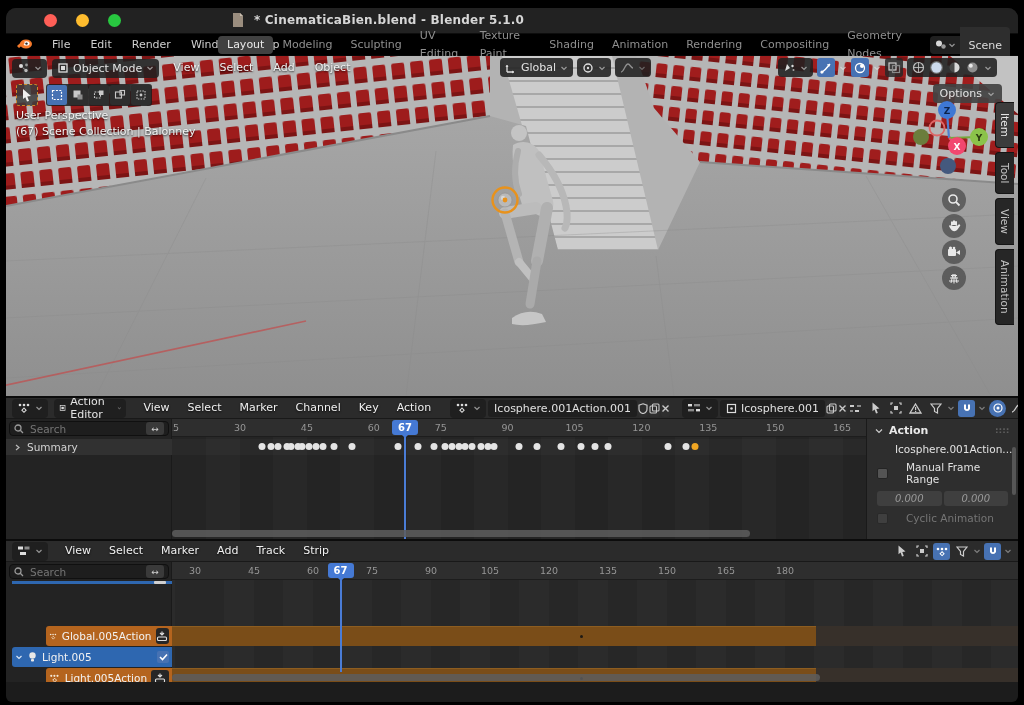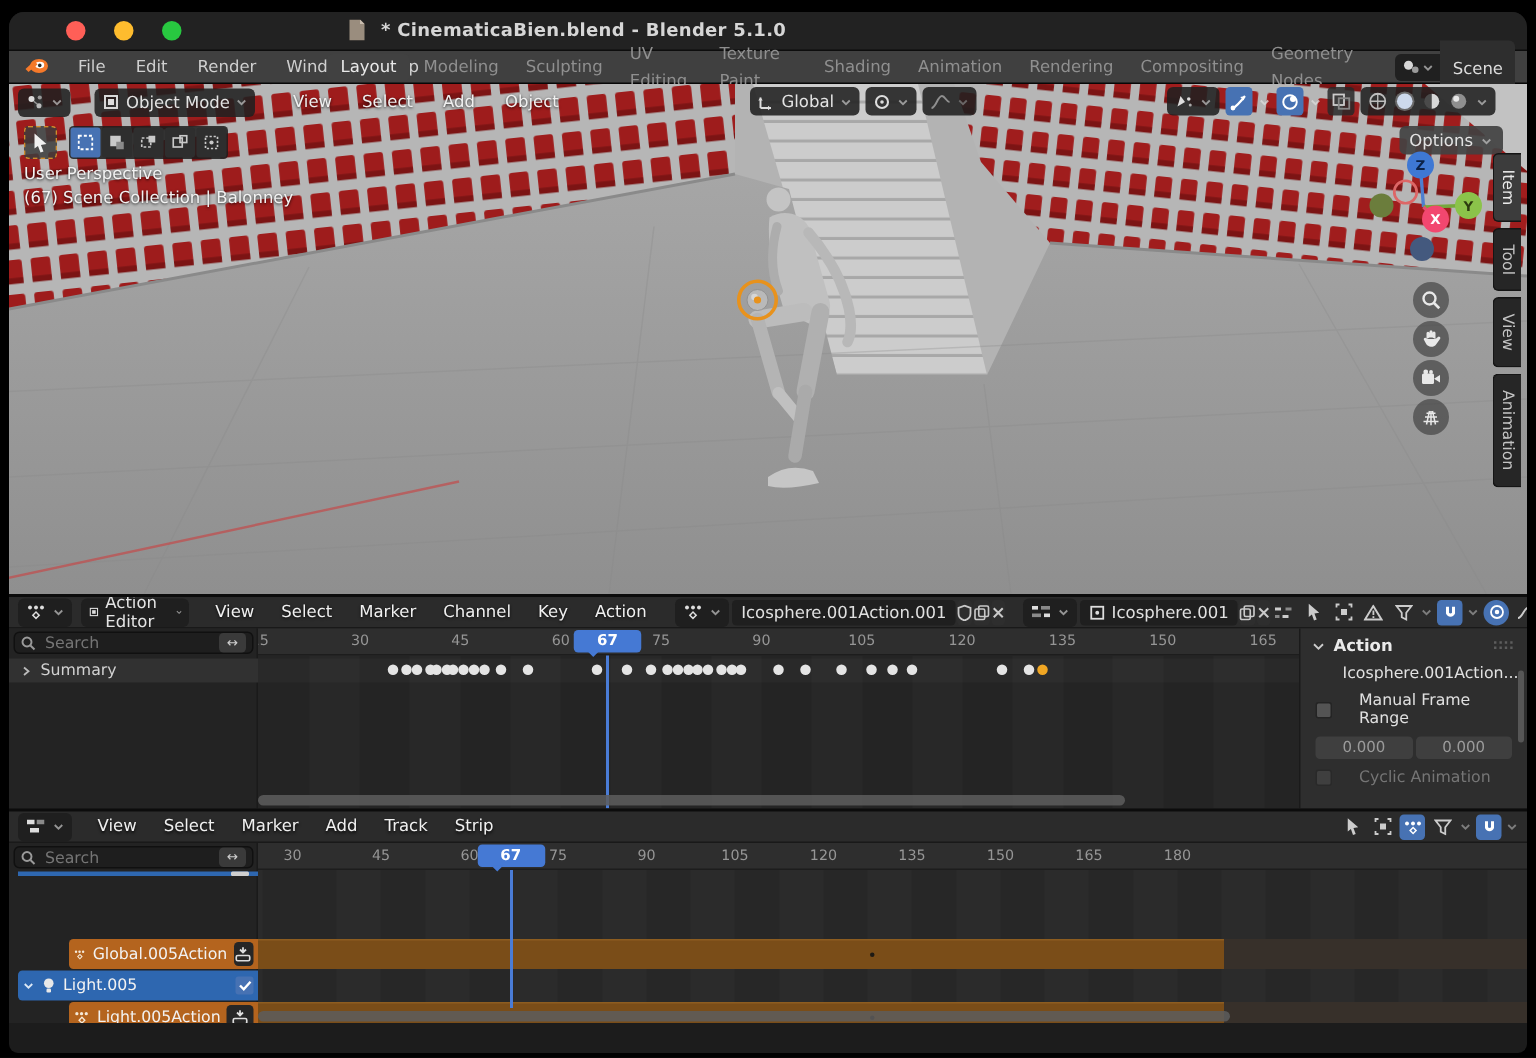--- a/index.html
+++ b/index.html
@@ -13,40 +13,40 @@
   
   .titlebar{position:absolute;left:0;top:0;width:100%;height:26px;background:#222;border-bottom:1px solid #0d0d0d;}
   .tl{position:absolute;top:6px;width:13px;height:13px;border-radius:50%;}
   .tl.red{left:38px;background:#ff5f57;}
   .tl.yellow{left:70px;background:#febc2e;}
   .tl.green{left:102px;background:#28c840;}
   .doc-icon{position:absolute;left:226px;top:5px;}
   .win-title{position:absolute;left:248px;top:5px;font-size:12px;font-weight:bold;color:#d6d6d6;letter-spacing:.2px;}
 
   
-  .topbar{position:absolute;left:0;top:26px;width:100%;height:22px;background:#404040;border-bottom:1px solid #070707;}
+  .topbar{position:absolute;left:0;top:26px;width:100%;height:22px;background:#000000;border-bottom:1px solid #070707;}
   .blender-logo{position:absolute;left:10px;top:3px;}
   .menu-row{display:flex;align-items:center;height:22px;}
   #topbar-menus{position:absolute;left:36px;top:0;gap:0;}
   #topbar-menus .menu-item{padding:0 10px;font-size:11px;color:#cfcfcf;line-height:22px;}
   #workspace-tabs{position:absolute;left:212px;top:0;}
   #workspace-tabs .ws-tab{padding:0 9px;font-size:11px;color:#8f8f8f;line-height:18px;margin:2px 0;border-radius:4px;}
   #workspace-tabs .ws-tab.active{background:#414141;color:#e9e9e9;}
   .scene-block{position:absolute;right:8px;top:2px;height:18px;display:flex;align-items:center;}
   .scene-left{background:#202020;border-radius:4px 0 0 4px;height:18px;display:flex;align-items:center;padding:0 4px;}
   .scene-right{background:#2e2e2e;border-radius:0 4px 4px 0;height:18px;display:flex;align-items:center;padding:18px 8px;
     font-size:11px;color:#dcdcdc;}
 
   
   .viewport{position:absolute;left:0;top:48px;width:1012px;height:340px;overflow:hidden;background:#9a9a9a;}
   .vp-scene{position:absolute;left:0;top:0;}
   .vp-header{position:absolute;left:0;top:0;width:100%;height:24px;}
   .pill{display:inline-flex;align-items:center;background:rgba(32,32,32,.88);border-radius:4px;height:19px;
     padding:0 5px;gap:4px;color:#e3e3e3;font-size:11px;}
-  .vph-left{position:absolute;left:6px;top:2px;display:flex;align-items:center;gap:16px;}
+  .vph-left{position:absolute;left:6px;top:2px;display:flex;align-items:center;gap:5px;}
   .vp-menus{display:flex;gap:2px;}
   .vp-menus .menu-item,.hdr-menus .menu-item{padding:0 9px;font-size:11px;color:#f0f0f0;line-height:20px;
     text-shadow:0 1px 2px rgba(0,0,0,.8);}
   .vph-mid{position:absolute;left:494px;top:2px;display:flex;align-items:center;gap:4px;}
   .vph-right{position:absolute;left:772px;top:2px;display:flex;align-items:center;gap:4px;}
   .tbtn{display:inline-flex;align-items:center;justify-content:center;height:19px;border-radius:3px;padding:0 2px;}
   .tbtn.blue{background:#4772b3;}
   .tbtn.dark{background:rgba(40,40,40,.85);}
   .chev{opacity:.75;}
   .vp-toolrow{position:absolute;left:10px;top:28px;display:flex;gap:8px;}
@@ -86,31 +86,31 @@
     align-items:center;gap:6px;padding-left:8px;font-size:10.5px;color:#d2d2d2;}
   .dope-timeline{position:absolute;left:166px;top:21px;width:694px;height:122px;background:#282828;overflow:hidden;}
   .ruler{position:absolute;left:0;top:0;width:100%;height:18px;background:#2e2e2e;border-bottom:1px solid #1d1d1d;}
   .tick{position:absolute;top:3px;font-size:9.5px;color:#969696;transform:translateX(-50%);}
   .stripes{position:absolute;left:0;top:18px;width:100%;bottom:0;
     background:repeating-linear-gradient(90deg,rgba(0,0,0,.10) 0 33px,rgba(255,255,255,0) 33px 67px);background-position-x:1px;}
   .sum-band{position:absolute;left:0;top:20px;width:100%;height:16px;background:rgba(255,255,255,.025);}
   .key{position:absolute;top:24px;width:7px;height:7px;border-radius:50%;background:#e4e4e4;transform:translateX(-50%);}
   .key.sel{background:#f0a623;}
   .playhead-line{position:absolute;top:18px;bottom:0;width:2px;background:#4a7cd6;transform:translateX(-50%);}
-  .ph-badge{position:absolute;top:1px;width:45px;height:15px;background:#4579d4;border-radius:3px;color:#fff;
+  .ph-badge{position:absolute;top:1px;width:26px;height:15px;background:#4579d4;border-radius:3px;color:#fff;
     font-size:10px;font-weight:bold;display:flex;align-items:center;justify-content:center;transform:translateX(-50%);}
   .ph-badge:after{content:"";position:absolute;top:14px;left:9px;border:4px solid transparent;border-top-color:#4579d4;}
   .hscroll{position:absolute;height:7px;background:#5d5d5d;border-radius:4px;opacity:.85;}
   .dope-panel{position:absolute;left:860px;top:21px;width:152px;height:122px;background:#2e2e2e;border-left:1px solid #1a1a1a;}
   .panel-hdr{display:flex;align-items:center;gap:6px;padding:5px 8px 3px 8px;font-size:11px;color:#eaeaea;font-weight:bold;}
   .panel-row{display:flex;align-items:center;gap:18px;padding:3px 10px;font-size:10.5px;color:#cfcfcf;}
   .panel-row.dim{color:#757575;}
   .cbox{width:11px;height:11px;background:#545454;border:1px solid #242424;border-radius:2px;flex:none;}
   .numfield{flex:1;height:15px;background:#3f3f3f;border-radius:3px;color:#9a9a9a;font-size:10px;
-    display:flex;align-items:center;justify-content:center;}
+    display:flex;align-items:center;justify-content:center;font-style:italic;}
   .grip{margin-left:auto;color:#5d5d5d;font-size:9px;letter-spacing:1px;}
   .vscroll{position:absolute;right:2px;top:28px;width:4px;height:48px;background:#565656;border-radius:2px;}
 
   
   .nla{position:absolute;left:0;top:531px;width:1012px;height:143px;background:#262626;border-top:2px solid #0c0c0c;overflow:hidden;}
   .nla-left{position:absolute;left:0;top:21px;width:166px;height:122px;background:#232323;border-right:1px solid #1a1a1a;}
   .nla-timeline{position:absolute;left:166px;top:21px;width:846px;height:122px;background:#2b2b2b;overflow:hidden;}
   .nla .stripes{background:repeating-linear-gradient(90deg,rgba(0,0,0,.10) 0 29.5px,rgba(255,255,255,0) 29.5px 59px);
     background-position-x:23px;}
   .trk-label{position:absolute;left:6px;width:160px;height:20px;display:flex;align-items:center;gap:4px;

